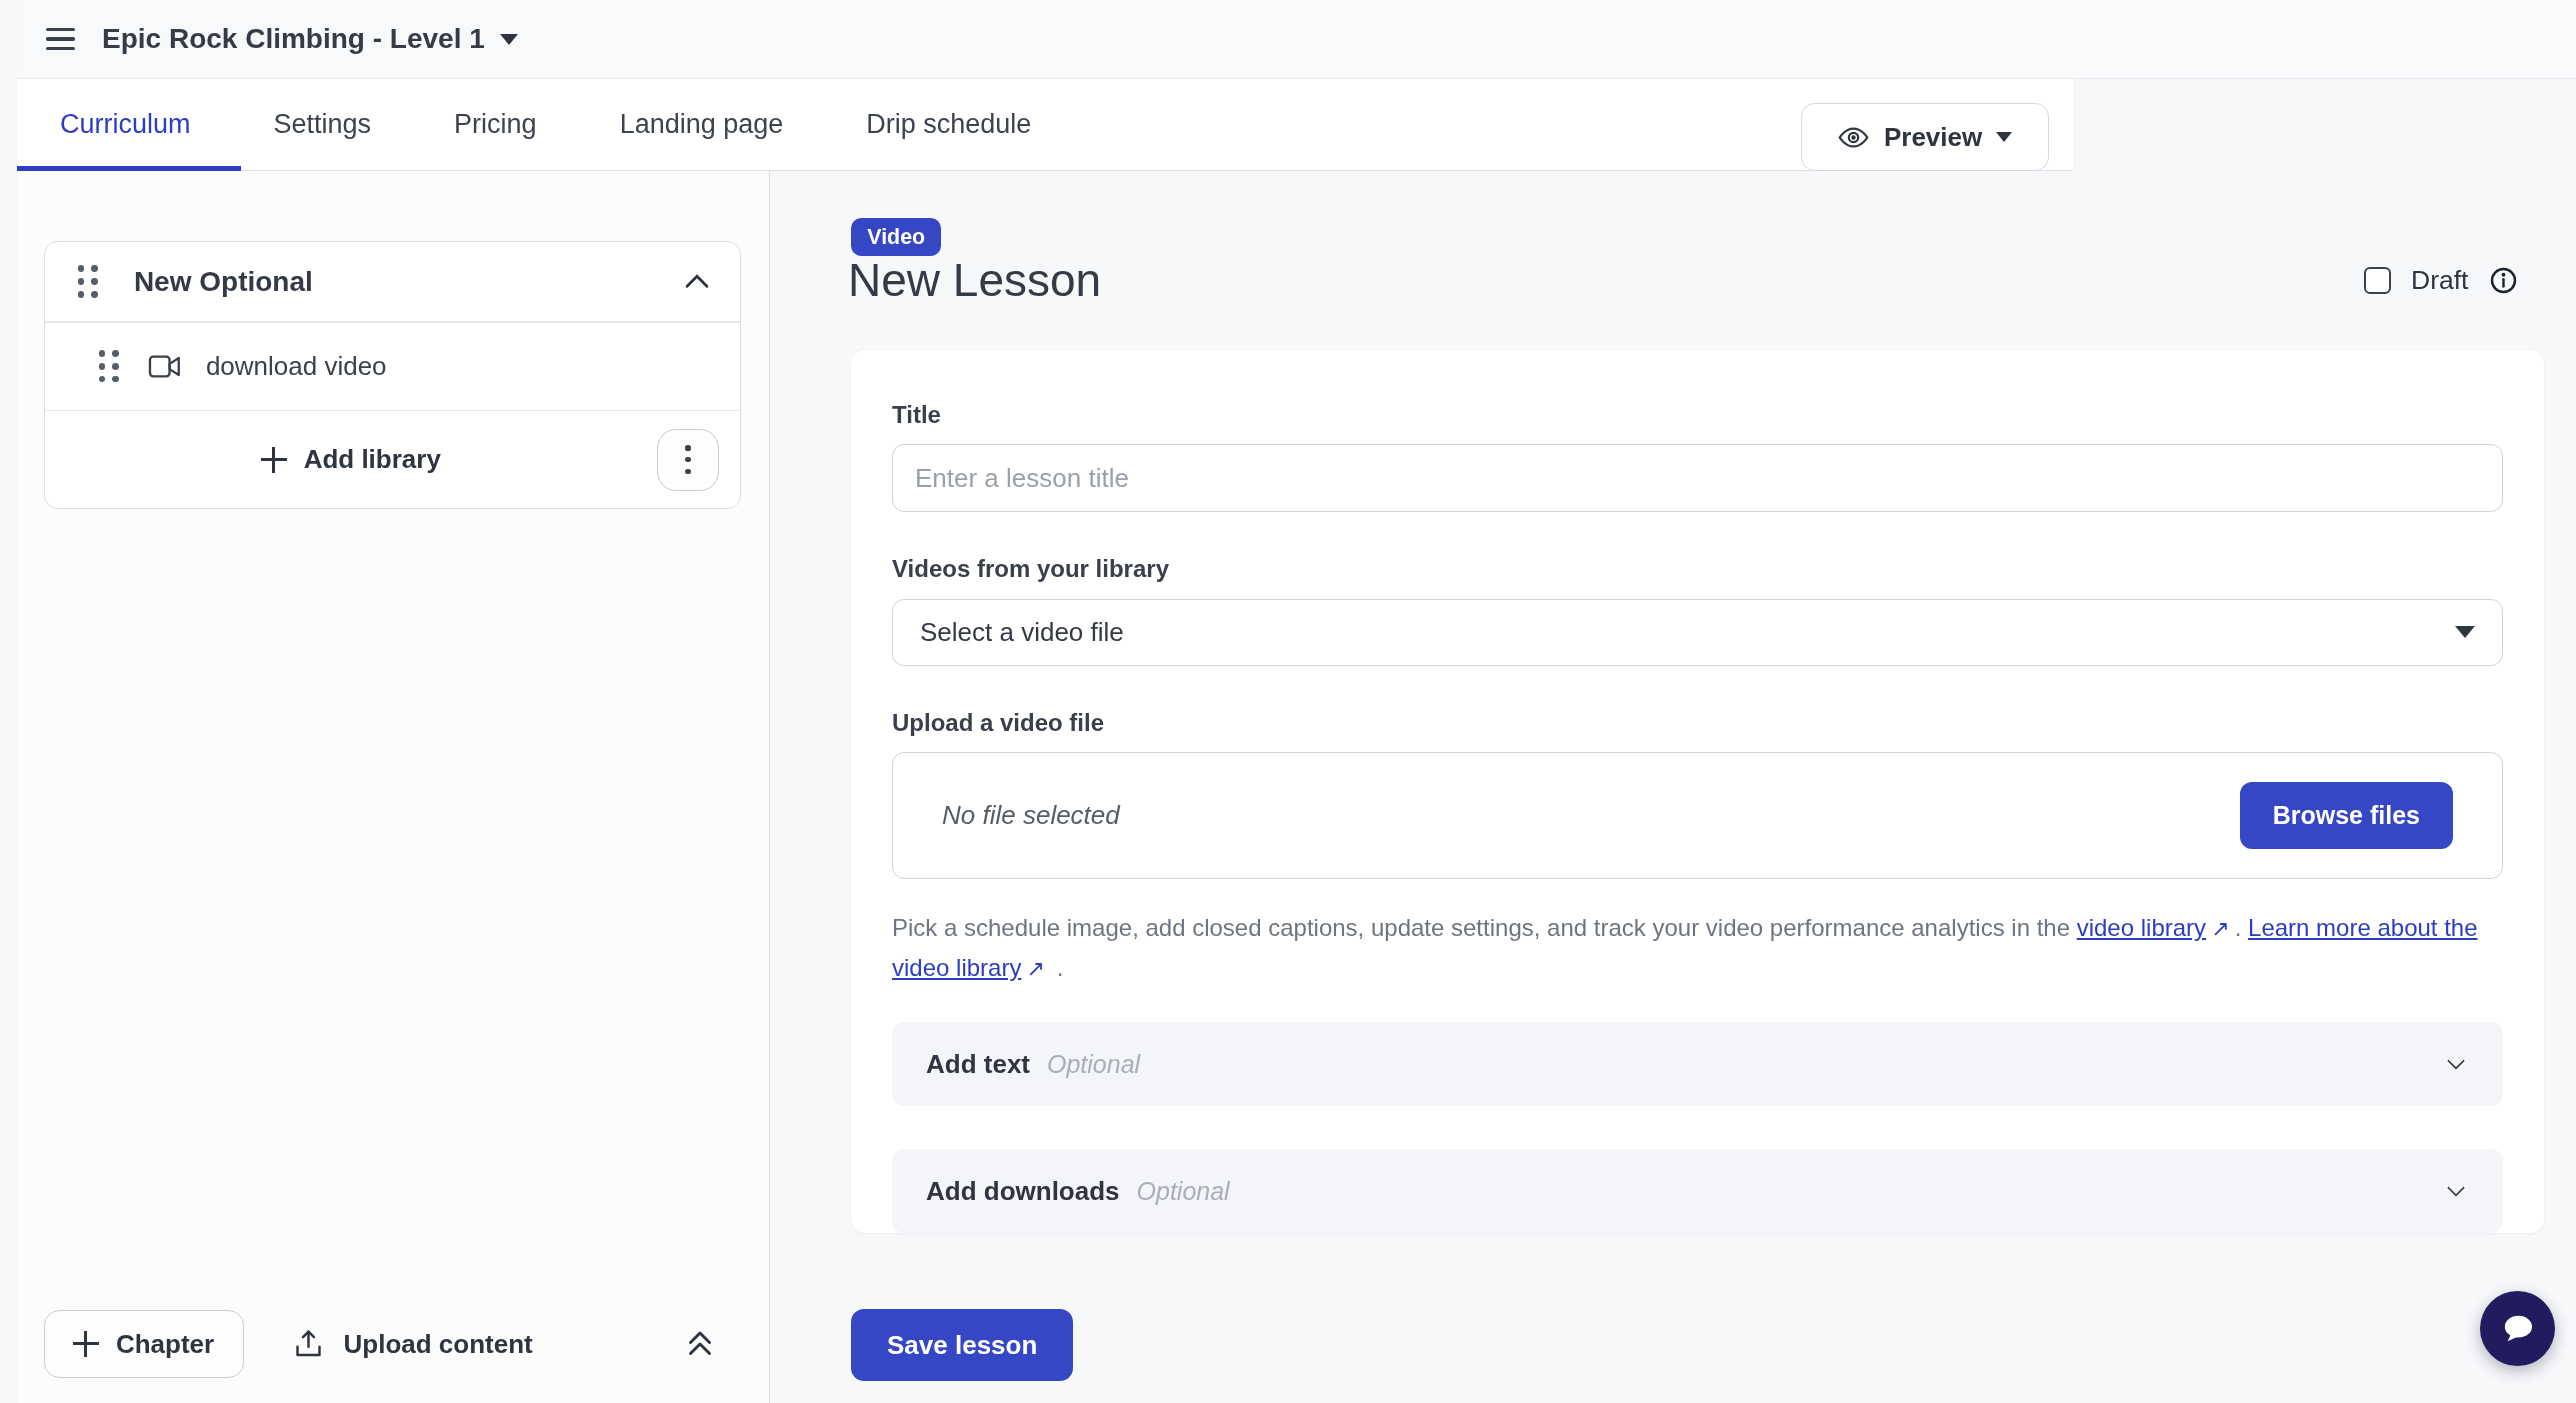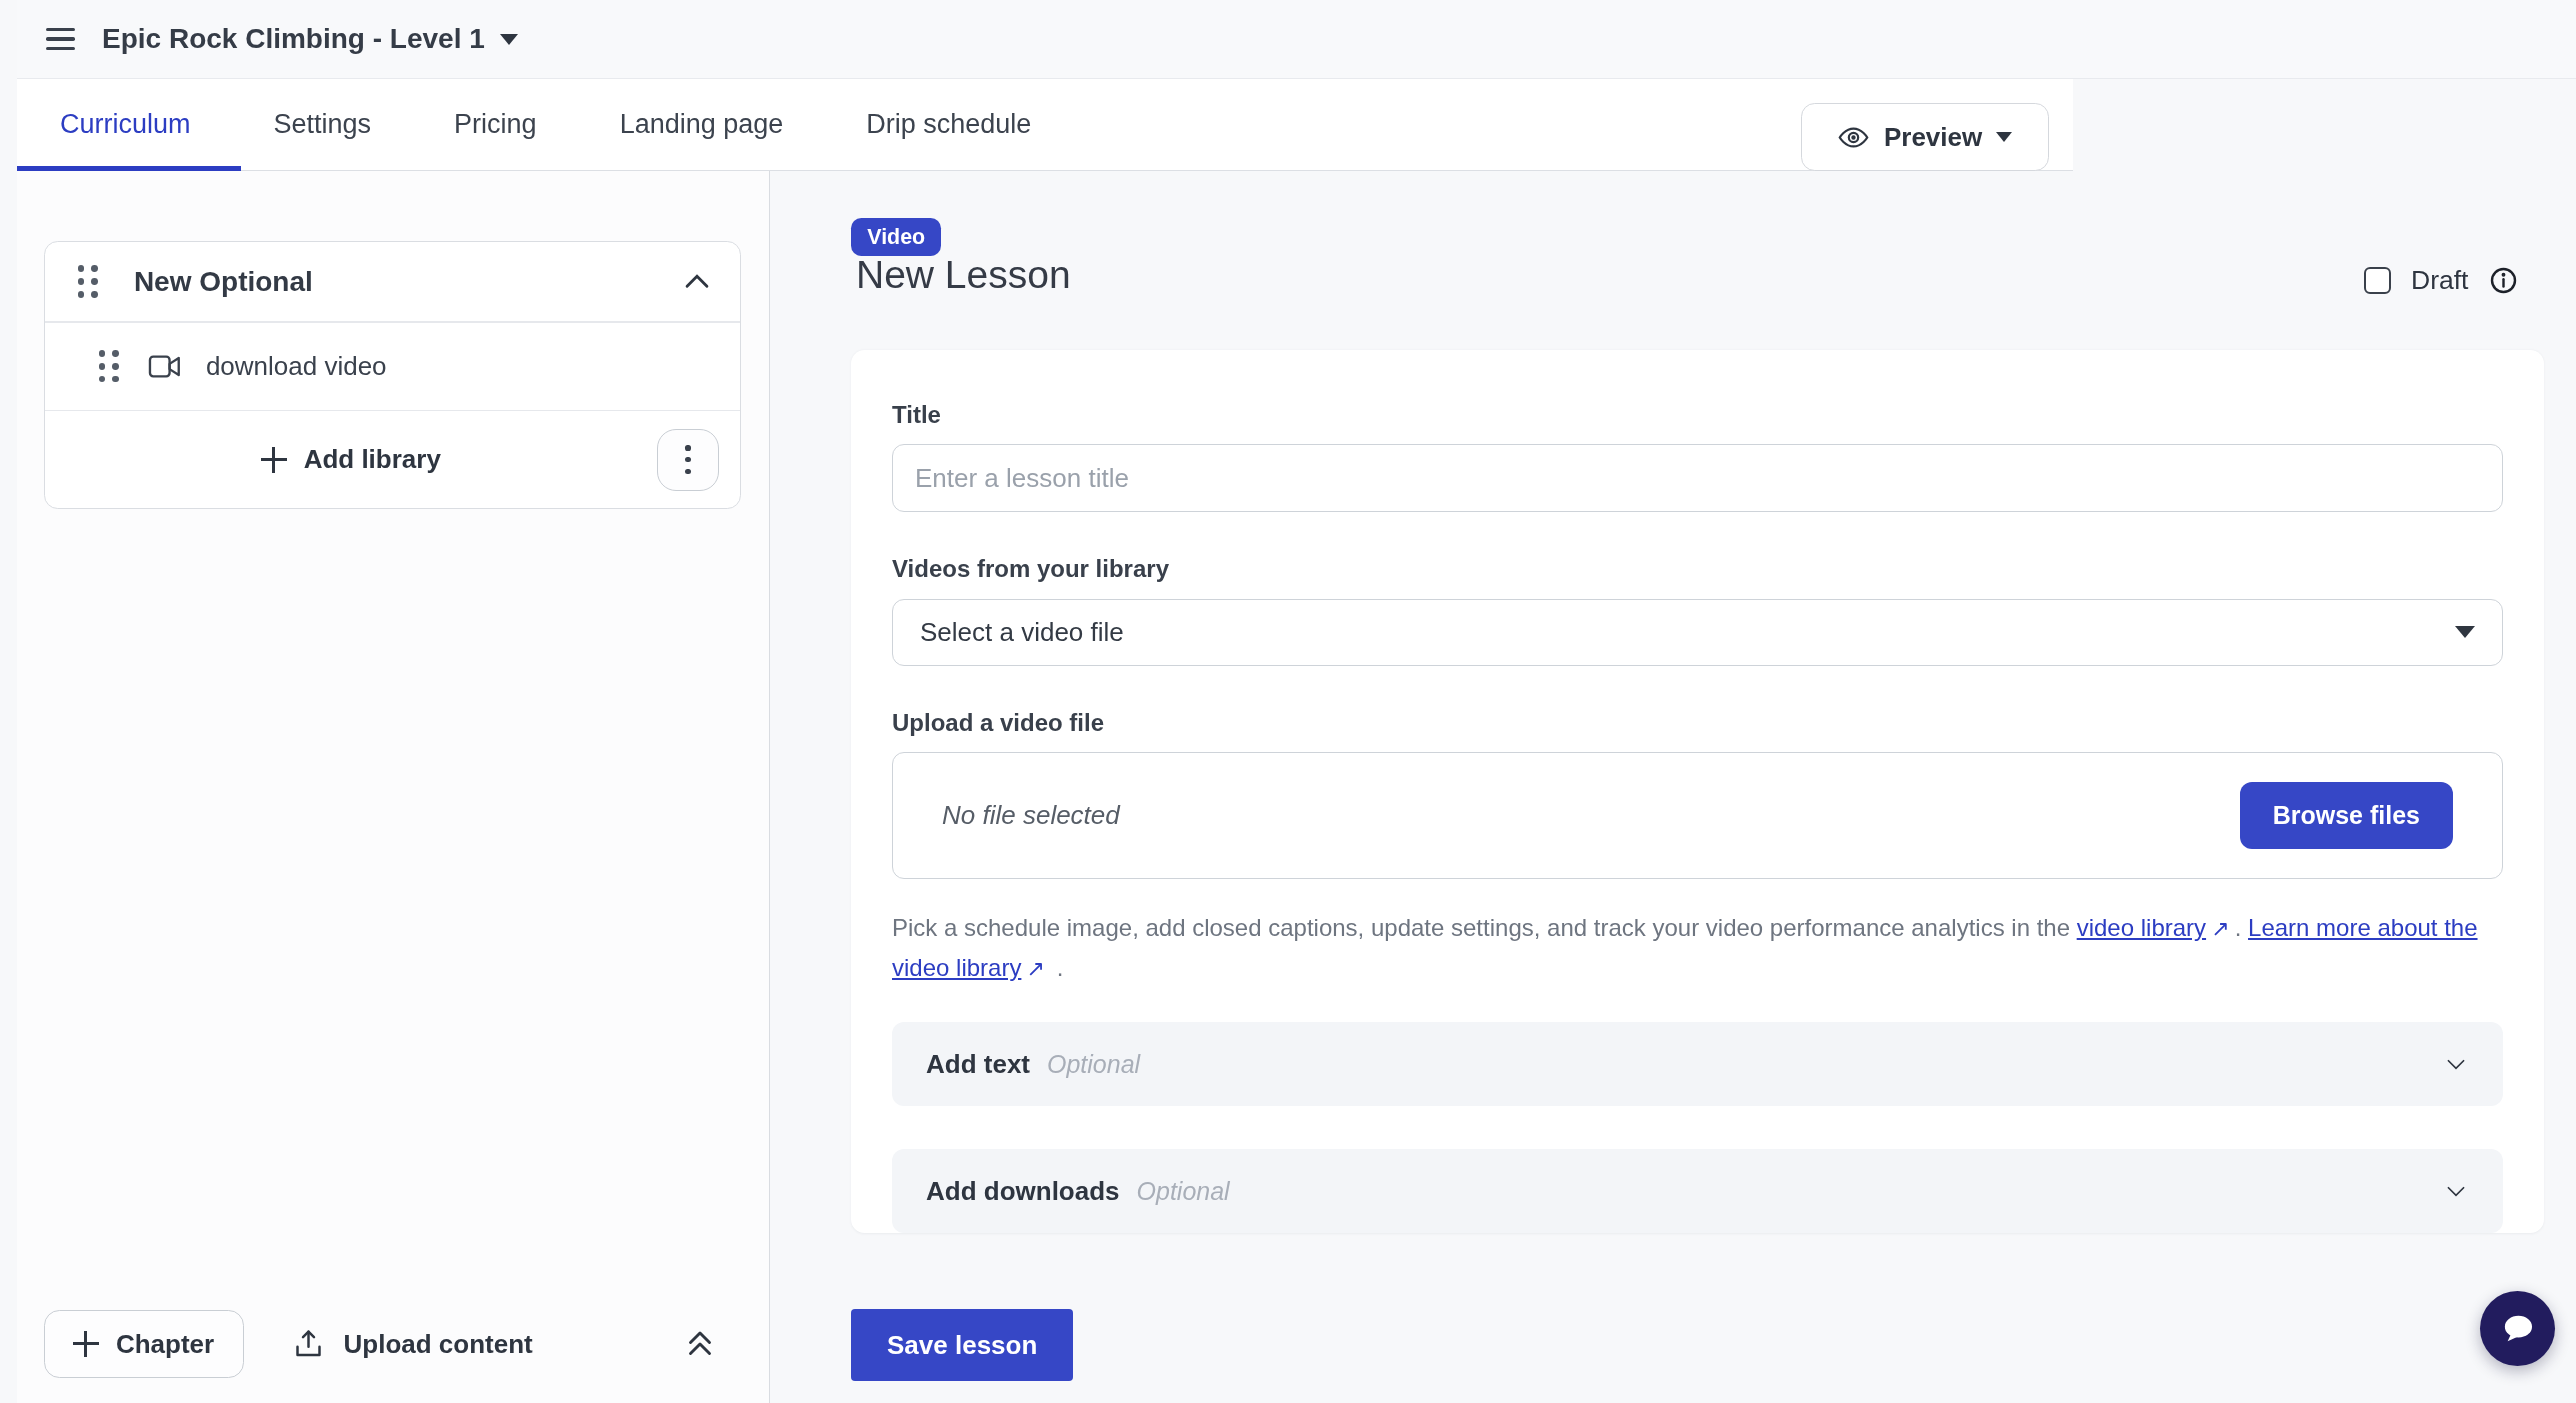--- a/index.html
+++ b/index.html
@@ -48,21 +48,21 @@
   .plus::after { left:11px; top:0; width:3.4px; height:26px; }
   .sidebar-footer { position:absolute; left:0; bottom:23px; width:100%; height:72px; display:flex; align-items:center; }
   .chapter-btn { margin-left:26.5px; width:200px; height:68px; border:1.7px solid #c9ced4; border-radius:15.4px; background:#fdfdfe; display:flex; align-items:center; justify-content:center; gap:17px; font-size:26px; font-weight:600; color:#2e3540; cursor:pointer; }
   .upload-content-btn { margin-left:48px; display:flex; align-items:center; gap:19px; font-size:26px; font-weight:600; color:#2e3540; cursor:pointer; }
   .upload-icon { width:33px; height:34px; }
   .collapse-all { position:absolute; right:50px; top:15.4px; width:38px; height:39px; cursor:pointer; }
 
   
   .main { position:absolute; left:753px; top:171px; width:1823px; height:1232px; background:#f7f8fa; }
   .type-badge { position:absolute; left:81px; top:47px; height:38px; padding:0 16.3px; background:#3647c6; color:#ffffff; font-size:21.4px; font-weight:700; border-radius:10.3px; display:flex; align-items:center; }
-  .lesson-title { position:absolute; left:86px; top:82px; font-size:39px; font-weight:500; color:#353b46; }
+  .lesson-title { position:absolute; left:78px; top:82px; font-size:46px; font-weight:500; color:#353b46; }
   .draft-wrap { position:absolute; left:1594px; top:94px; display:flex; align-items:center; gap:20.5px; }
   .draft-checkbox { width:26.5px; height:26.5px; border:2.6px solid #3a414b; border-radius:6px; background:#ffffff; cursor:pointer; }
   .draft-label { font-size:26.5px; color:#2e3540; }
   .info-icon { width:29px; height:29px; cursor:pointer; }
 
   .form-card { position:absolute; left:81px; top:179px; width:1693px; background:#ffffff; border-radius:13.7px; padding:51px 41px 0 41px; box-shadow:0 0.9px 2.6px rgba(40,48,65,0.06); }
   .field-label { font-size:24px; font-weight:700; color:#39404b; }
   .text-input { width:100%; height:68px; margin-top:15.4px; border:1.7px solid #ced3d9; border-radius:12px; background:#ffffff; padding:0 22px; font-size:26px; font-family:"Liberation Sans",sans-serif; color:#353c47; outline:none; }
   .text-input::placeholder { color:#9aa1ab; }
   .select-box { width:100%; height:67px; margin-top:15.4px; border:1.7px solid #ced3d9; border-radius:12px; background:#ffffff; padding:0 27px; display:flex; align-items:center; justify-content:space-between; cursor:pointer; }
@@ -76,21 +76,21 @@
   .help-p { margin-top:29px; font-size:24px; line-height:39px; color:#6e7580; max-width:1626px; }
   .help-p + .help-p { margin-top:17px; }
   .inline-link { color:#2c3dc2; text-decoration:underline; cursor:pointer; }
   .ext-arrow { color:#2c3dc2; text-decoration:none; font-size:22px; padding:0 5.1px; }
   .ext-arrow.dark { color:#1d2129; }
   .accordion { margin-top:34px; height:84px; background:#f3f5f8; border-radius:12px; display:flex; align-items:center; padding:0 34px; cursor:pointer; }
   .accordion.last { margin-top:43px; margin-bottom:0; }
   .acc-label { font-size:26px; font-weight:600; color:#2e3540; }
   .acc-optional { margin-left:17px; font-size:25px; font-style:italic; color:#a8aeb8; }
   .acc-spacer { flex:1; }
-  .save-btn { position:absolute; left:81px; top:1138px; height:72px; padding:0 36px; border-radius:4px; font-size:26px; }
+  .save-btn { position:absolute; left:81px; top:1138px; height:72px; padding:0 36px; border-radius:13px; font-size:26px; }
 
   .chat-fab { position:absolute; left:2463px; top:1291px; width:75px; height:75px; border-radius:50%; background:#221c5e; box-shadow:0 5.1px 15.4px rgba(20,20,60,0.3); display:flex; align-items:center; justify-content:center; cursor:pointer; }
 
   svg { display:block; }
 </style>
 </head>
 <body>
 
 <div class="page">
 

